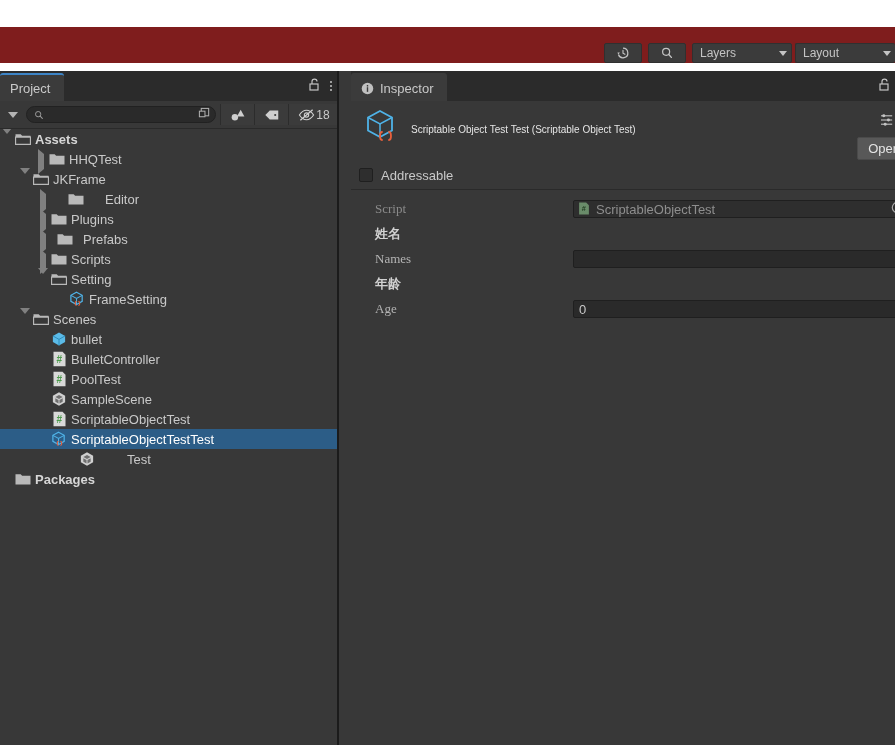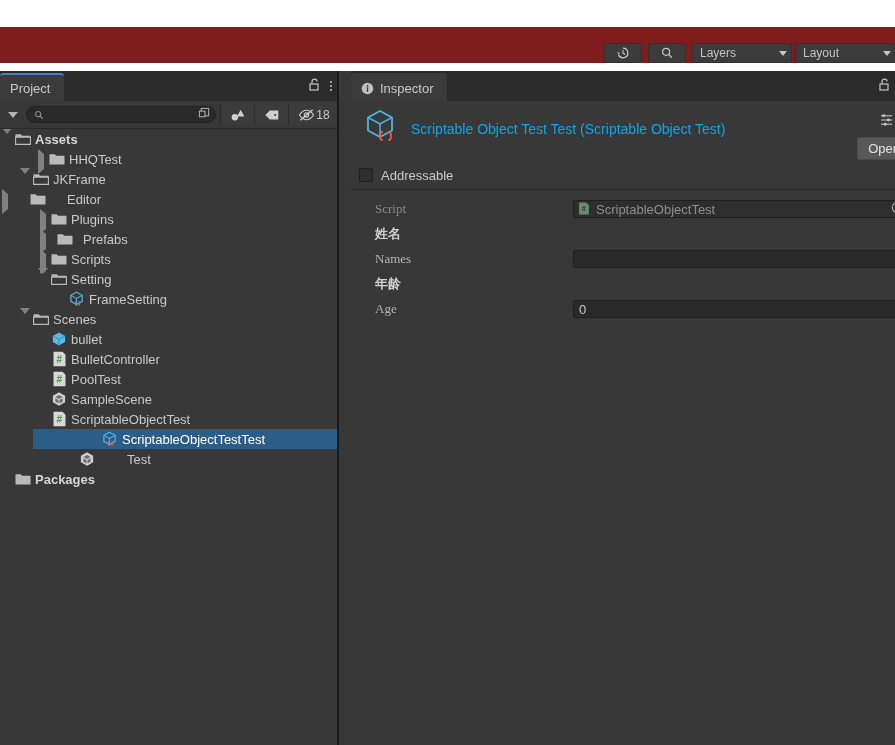--- a/index.html
+++ b/index.html
@@ -110,21 +110,21 @@
   .tw-open { width:0;height:0;border-left:5px solid transparent;border-right:5px solid transparent;
     border-top:6px solid #808080; margin-top: 2px;}
   .row .lbl { margin-left: 4px; }
   .row.bold .lbl { font-weight: bold; color: #d6d6d6; }
   .ic { width: 16px; height: 16px; flex: 0 0 auto; display: flex; align-items: center; justify-content: center;}
 
   
   .insp-header { background: #383838; padding: 0; position: relative; height: 60px; }
   .insp-title-row { display: flex; align-items: center; padding: 6px 0 0 10px; }
   .insp-name {
-    color: #0ea5e9; font-size: 14px; margin-left: 12px; white-space: nowrap;
+    color: #e5e5e5; font-size: 10px; margin-left: 12px; white-space: nowrap;
   }
   .preset-icon { position: absolute; right: 12px; top: 12px; }
   .open-btn {
     position: absolute; right: -4px; top: 36px; background: #585858;
     color: #e4e4e4; font-size: 13px; padding: 3px 10px; border-radius: 2px;
     border: 1px solid #4a4a4a; box-sizing: border-box;
   }
   .addr-row {
     height: 28px; display: flex; align-items: center; padding-left: 8px;
     border-bottom: 1px solid #2a2a2a; color: #c9c9c9; font-size: 13px;
@@ -269,21 +269,21 @@
         <div class="row" style="padding-left: 20px;">
           <span class="tw"><span class="tw-open"></span></span>
           <span class="ic">
             <svg width="16" height="14" viewBox="0 0 16 14">
               <path d="M0.5 2.2h5.2l1.4 1.6h8.4v1.3H0.5z" fill="#b9b9b9"></path>
               <path d="M0.5 5.1h15v7.3H0.5z" fill="none" stroke="#b9b9b9" stroke-width="1.3"></path>
             </svg>
           </span>
           <span class="lbl">JKFrame</span>
         </div>
-        <div class="row" style=" gap: 17px;">
+        <div class="row" style="padding-left: 38px; gap: 17px;">
           <span class="tw"><span class="tw-closed"></span></span>
           <span class="ic">
             <svg width="16" height="14" viewBox="0 0 16 14">
               <path d="M0.5 2.2h5.2l1.4 1.6h8.4v8.6H0.5z" fill="#b9b9b9"></path>
             </svg>
           </span>
           <span class="lbl">Editor</span>
         </div>
         <div class="row" style="padding-left: 38px;">
           <span class="tw"><span class="tw-closed"></span></span>
@@ -391,21 +391,21 @@
         <div class="row" style="padding-left: 38px;">
           <span class="tw"></span>
           <span class="ic">
             <svg width="15" height="16" viewBox="0 0 15 16">
               <path d="M1.5 0.8h9l3 3v11.4h-12z" fill="#d8d8d8"></path>
               <text x="7.3" y="11.6" font-size="10" font-family="Liberation Sans, sans-serif" font-weight="bold" fill="#4a9b4a" text-anchor="middle">#</text>
             </svg>
           </span>
           <span class="lbl">ScriptableObjectTest</span>
         </div>
-        <div class="row sel" style="padding-left: 56px; margin-left: 33px;">
+        <div class="row sel" style="padding-left: 38px;">
           <span class="tw"></span>
           <span class="ic">
             <svg width="16" height="16" viewBox="0 0 17 17">
               <path d="M8 1.3 L14 4.6 V11 L8 14.3 L2 11 V4.6Z" fill="none" stroke="#4fb3e8" stroke-width="1.3"></path>
               <path d="M2 4.6 L8 7.9 L14 4.6" fill="none" stroke="#4fb3e8" stroke-width="1.1"></path>
               <path d="M8 7.9 V14.3" fill="none" stroke="#4fb3e8" stroke-width="1.1"></path>
               <path d="M7.6 11.2c-1 0-1 1-1 2s0 2 1 2" fill="none" stroke="#e8603c" stroke-width="1.2" stroke-linecap="round"></path>
               <path d="M10.4 11.2c1 0 1 1 1 2s0 2-1 2" fill="none" stroke="#e8603c" stroke-width="1.2" stroke-linecap="round"></path>
             </svg>
           </span>

